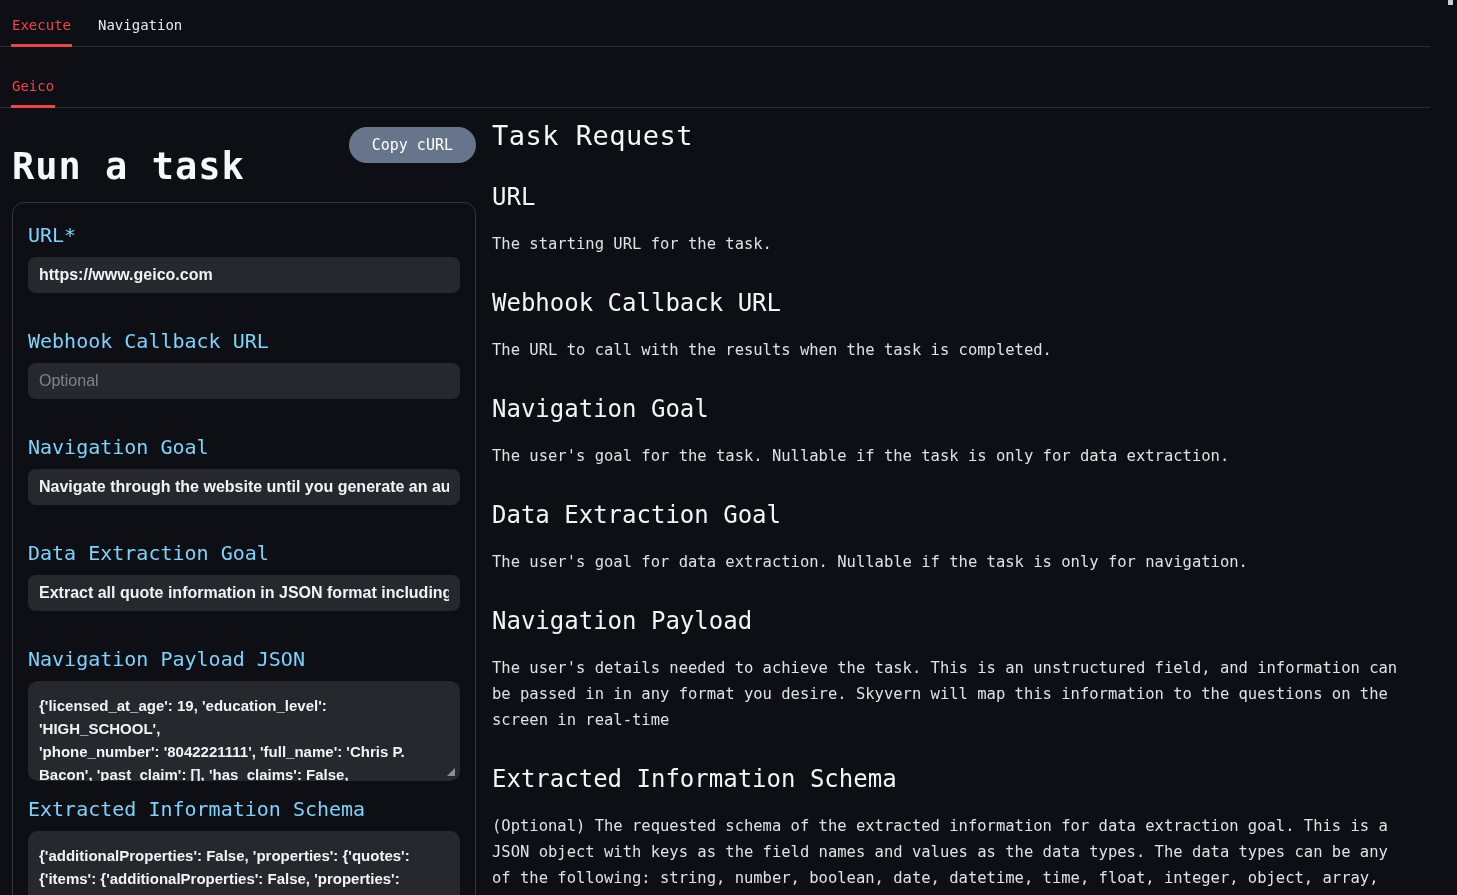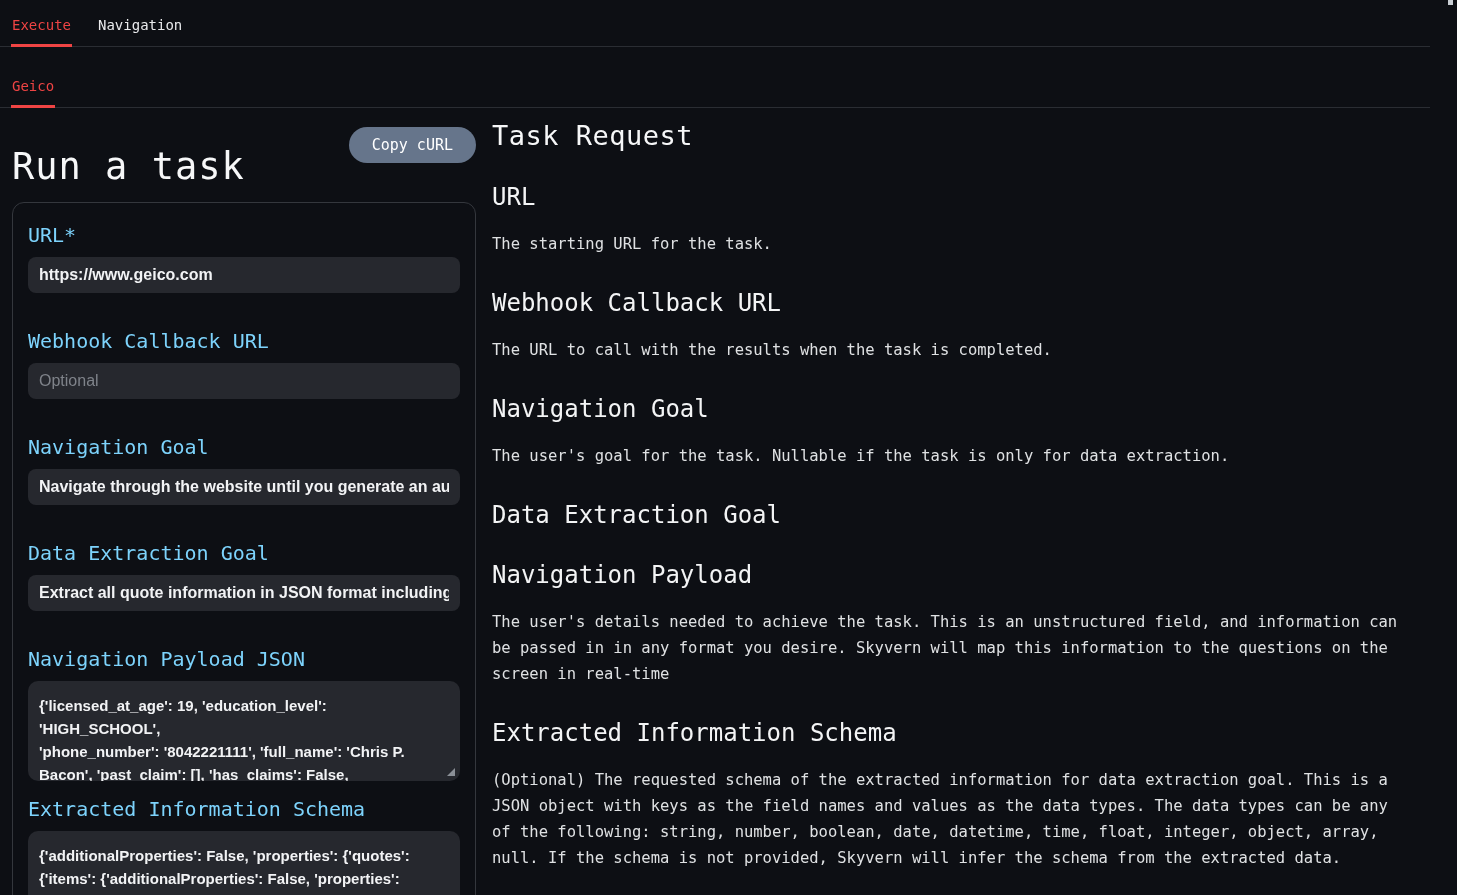--- a/index.html
+++ b/index.html
@@ -43,21 +43,21 @@
   .right-col { flex: 1; min-width: 0; }
 
   .left-header {
     display: flex;
     justify-content: space-between;
     align-items: flex-start;
     margin-top: 18px;
   }
   .page-title {
     font-size: 37px;
-    font-weight: 400;
+    font-weight: 700;
     letter-spacing: 1px;
     color: #f6f7f8;
     margin-top: 19px;
   }
   .copy-curl-btn {
     height: 36px;
     padding: 0 23px;
     border: none;
     border-radius: 23px;
     background: #66758b;
@@ -241,20 +241,21 @@
         <p class="doc-p">The URL to call with the results when the task is completed.</p>
       </div>
 
       <div>
         <div class="doc-h2">Navigation Goal</div>
         <p class="doc-p">The user's goal for the task. Nullable if the task is only for data extraction.</p>
       </div>
 
       <div>
         <div class="doc-h2">Data Extraction Goal</div>
+        <p class="doc-p">The user's goal for data extraction. Nullable if the task is only for navigation.</p>
       </div>
 
       <div>
         <div class="doc-h2">Navigation Payload</div>
         <p class="doc-p">The user's details needed to achieve the task. This is an unstructured field, and information can
 be passed in in any format you desire. Skyvern will map this information to the questions on the
 screen in real-time</p>
       </div>
 
       <div>

